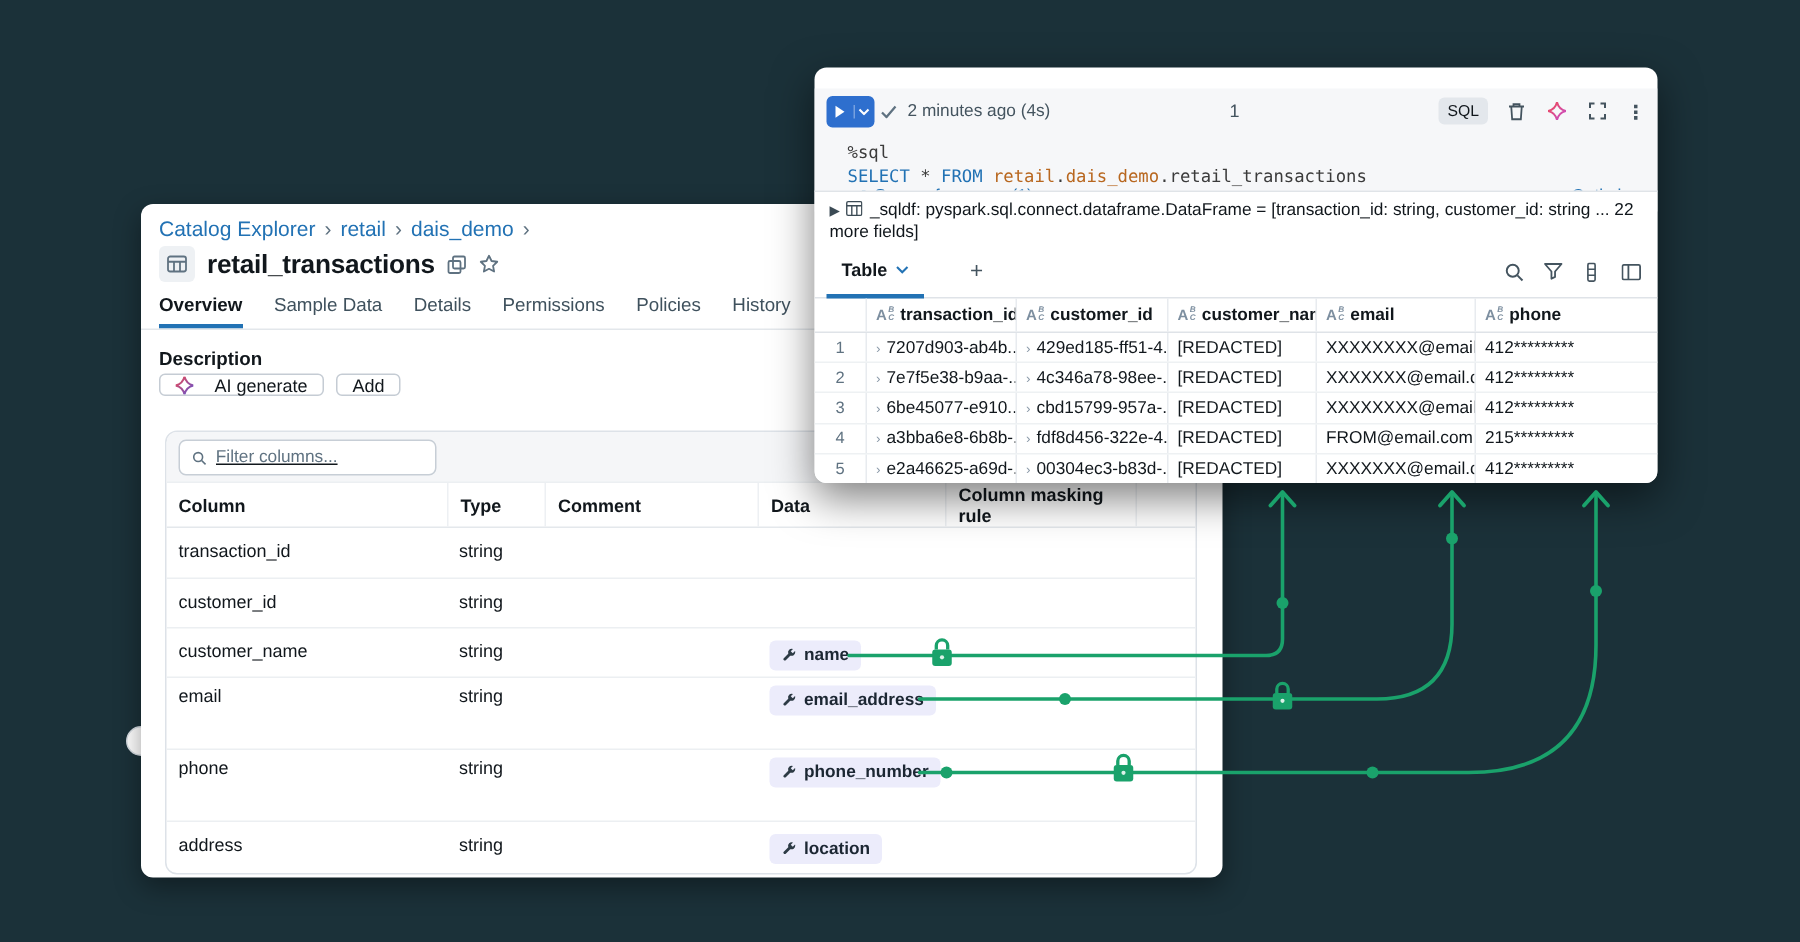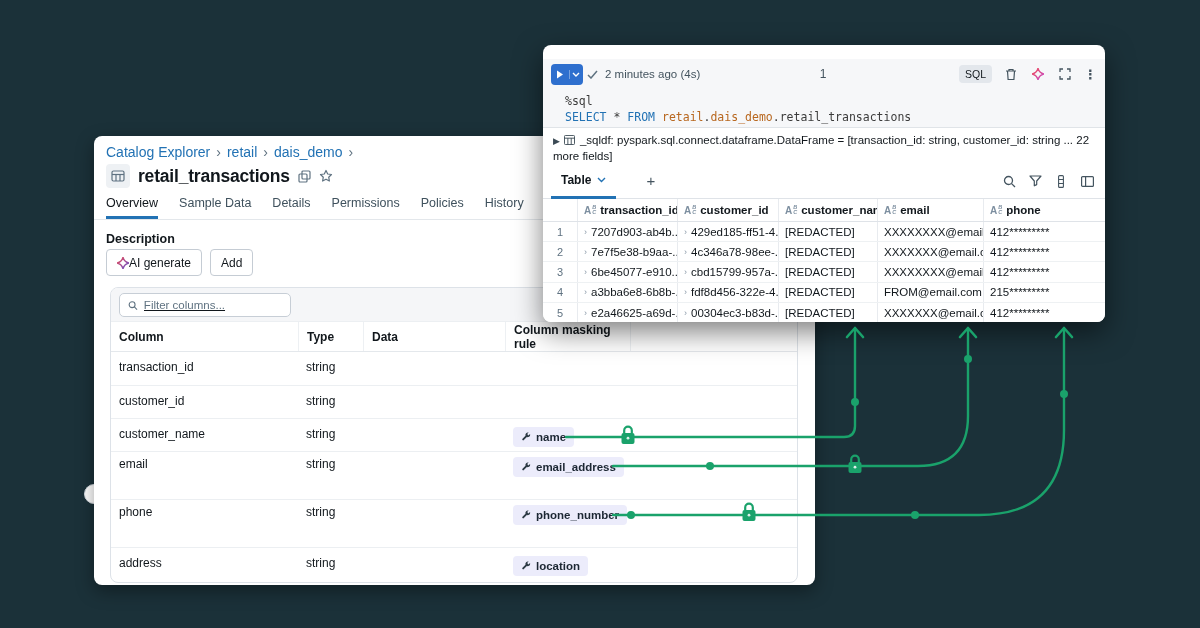--- a/index.html
+++ b/index.html
@@ -13,25 +13,25 @@
   .crumb { position:absolute; left:12px; top:8px; font-size:14px; color:#5f7281; display:flex; gap:6px; align-items:flex-start; }
   .crumb a { color:var(--accent-blue,#2272b4); text-decoration:none; cursor:pointer; }
   .titlerow { position:absolute; left:12px; top:26px; height:28px; display:flex; align-items:center; gap:8px; }
   .tbl-ic-box { width:24px; height:24px; background:#eef1f4; border-radius:4px; display:flex; align-items:center; justify-content:center; }
   .cat-title { font-size:17.5px; font-weight:bold; color:#11171c; letter-spacing:-.2px; }
   .mini-ic { color:#5f7281; display:inline-flex; }
   .kebab { position:absolute; left:482px; top:24px; width:18px; height:26px; color:#44545f; font-size:14px; letter-spacing:0; text-align:center; line-height:26px; font-weight:bold; }
   .open-btn { position:absolute; left:508px; top:25px; height:26px; width:62px; background:#fff; border:1px solid #c5ccd4; border-radius:4px; font-size:12px; color:#11171c; padding:0 0 0 13px; text-align:left; line-height:24px; }
   .tabs { position:absolute; left:12px; top:60px; width:700px; height:23px; display:flex; gap:21px; font-size:12.5px; color:#3f515d; white-space:nowrap; }
   .tab { cursor:pointer; padding-bottom:6px; }
-  .tab.active { color:#11171c; font-weight:normal; border-bottom:3px solid var(--accent-blue,#2272b4); }
+  .tab.active { color:#11171c; font-weight:bold; border-bottom:3px solid var(--accent-blue,#2272b4); }
   .tabs-divider { position:absolute; left:0; top:83px; width:100%; height:1px; background:#e3e7eb; }
   .desc-label { position:absolute; left:12px; top:96px; font-size:12.5px; font-weight:bold; color:#11171c; }
   .desc-btns { position:absolute; left:12px; top:113px; display:flex; gap:8px; }
-  .btn { height:27px; background:#fff; border:1px solid #c5ccd4; border-radius:4px; font-size:12px; color:#11171c; display:inline-flex; align-items:center; gap:0; padding:0 10px; cursor:pointer; }
+  .btn { height:15px; background:#fff; border:1px solid #c5ccd4; border-radius:4px; font-size:12px; color:#11171c; display:inline-flex; align-items:center; gap:14px; padding:0 10px; cursor:pointer; }
   
   .colcard { position:absolute; left:16px; top:151px; width:688px; height:296px; border:1px solid #dde2e8; border-radius:8px; background:#fff; overflow:hidden; }
   .filterband { height:34px; background:#f5f6f8; border-bottom:1px solid #eceff2; position:relative; }
   .filter-input-wrap { position:absolute; left:8px; top:5px; width:172px; height:24px; background:#fff; border:1px solid #c7ced6; border-radius:5px; display:flex; align-items:center; gap:6px; padding:0 8px; }
   .filter-input-wrap input { border:none; outline:none; width:100%; font-size:11.5px; color:#11171c; font-family:inherit; background:transparent;text-decoration:underline; }
   .filter-input-wrap input::placeholder { color:#5f7281; }
   .cgrid { display:grid; grid-template-columns:187px 65px 142px 125px 127px 1fr; }
   .chead { height:30px; align-items:center; font-size:12px; font-weight:bold; color:#11171c; border-bottom:1px solid #e4e8ec; }
   .chead > div { padding-left:8px; height:100%; display:flex; align-items:center; }
   .chead > div + div { border-left:1px solid #edf0f3; }
@@ -171,20 +171,21 @@
           <svg width="11" height="11" viewBox="0 0 12 12">
               <circle cx="5" cy="5" r="3.6" fill="none" stroke="#5f7281" stroke-width="1.3"></circle>
               <line x1="7.8" y1="7.8" x2="11" y2="11" stroke="#5f7281" stroke-width="1.3"></line>
             </svg>
           <input placeholder="Filter columns..." style="">
         </div>
       </div>
       <div class="cgrid chead">
         <div>Column</div>
         <div>Type</div>
+        <div>Comment</div>
         <div>Data</div>
         <div>Column masking rule</div>
         <div></div>
       </div>
 
       <div class="cgrid crow h34 pt8">
         <div>transaction_id</div>
         <div>string</div>
         <div></div>
           <div></div>

